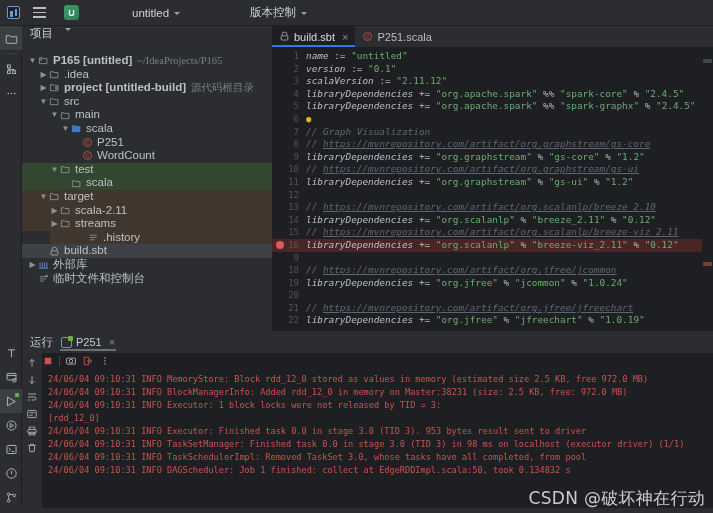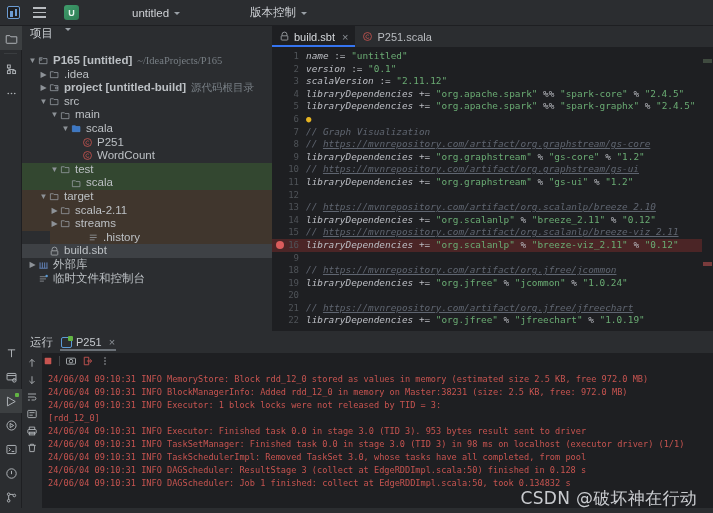--- a/index.html
+++ b/index.html
@@ -153,21 +153,21 @@
     display: flex; align-items: center; gap: 5px; padding-left: 3px; background: #1e1f22;
   }
   #console {
     position: absolute; left: 20px; top: 38px; width: 671px; height: 144px;
     background: #1e1f22; font-family: "DejaVu Sans Mono", monospace; font-size: 8.6px;
     color: #c75450; padding: 4px 0 0 6px; overflow: hidden;
   }
   .conline { height: 13px; line-height: 13px; white-space: pre; }
 
   #watermark {
-    position: absolute; right: 16px; bottom: 3px;
+    position: absolute; right: 8px; bottom: 3px;
     color: #d8dade; font-size: 17px; font-family: "DejaVu Sans", sans-serif;
     opacity: 0.92; pointer-events: none; letter-spacing: 0.3px;
   }
   #statusbar { position: absolute; left: 0; bottom: 0; width: 713px; height: 5px; background: #2b2d30; }
 </style>
 </head>
 <body>
 
 <div id="topbar">
   <div class="tb-icon">
@@ -543,19 +543,18 @@
   </div>
 
   <div id="console">
       <div class="conline">24/06/04 09:10:31 INFO MemoryStore: Block rdd_12_0 stored as values in memory (estimated size 2.5 KB, free 972.0 MB)</div>
       <div class="conline">24/06/04 09:10:31 INFO BlockManagerInfo: Added rdd_12_0 in memory on Master:38231 (size: 2.5 KB, free: 972.0 MB)</div>
       <div class="conline">24/06/04 09:10:31 INFO Executor: 1 block locks were not released by TID = 3:</div>
       <div class="conline">[rdd_12_0]</div>
       <div class="conline">24/06/04 09:10:31 INFO Executor: Finished task 0.0 in stage 3.0 (TID 3). 953 bytes result sent to driver</div>
       <div class="conline">24/06/04 09:10:31 INFO TaskSetManager: Finished task 0.0 in stage 3.0 (TID 3) in 98 ms on localhost (executor driver) (1/1)</div>
       <div class="conline">24/06/04 09:10:31 INFO TaskSchedulerImpl: Removed TaskSet 3.0, whose tasks have all completed, from pool</div>
-      <div class="conline">24/06/04 09:10:31 INFO DAGScheduler: ResultStage 3 (collect at EdgeRDDImpl.scala:50) finished in 0.128 s</div>
       <div class="conline">24/06/04 09:10:31 INFO DAGScheduler: Job 1 finished: collect at EdgeRDDImpl.scala:50, took 0.134832 s</div>
     </div>
 </div>
 
 <div id="watermark">CSDN @破坏神在行动</div>
 <div id="statusbar"></div>
 
 </body></html>

